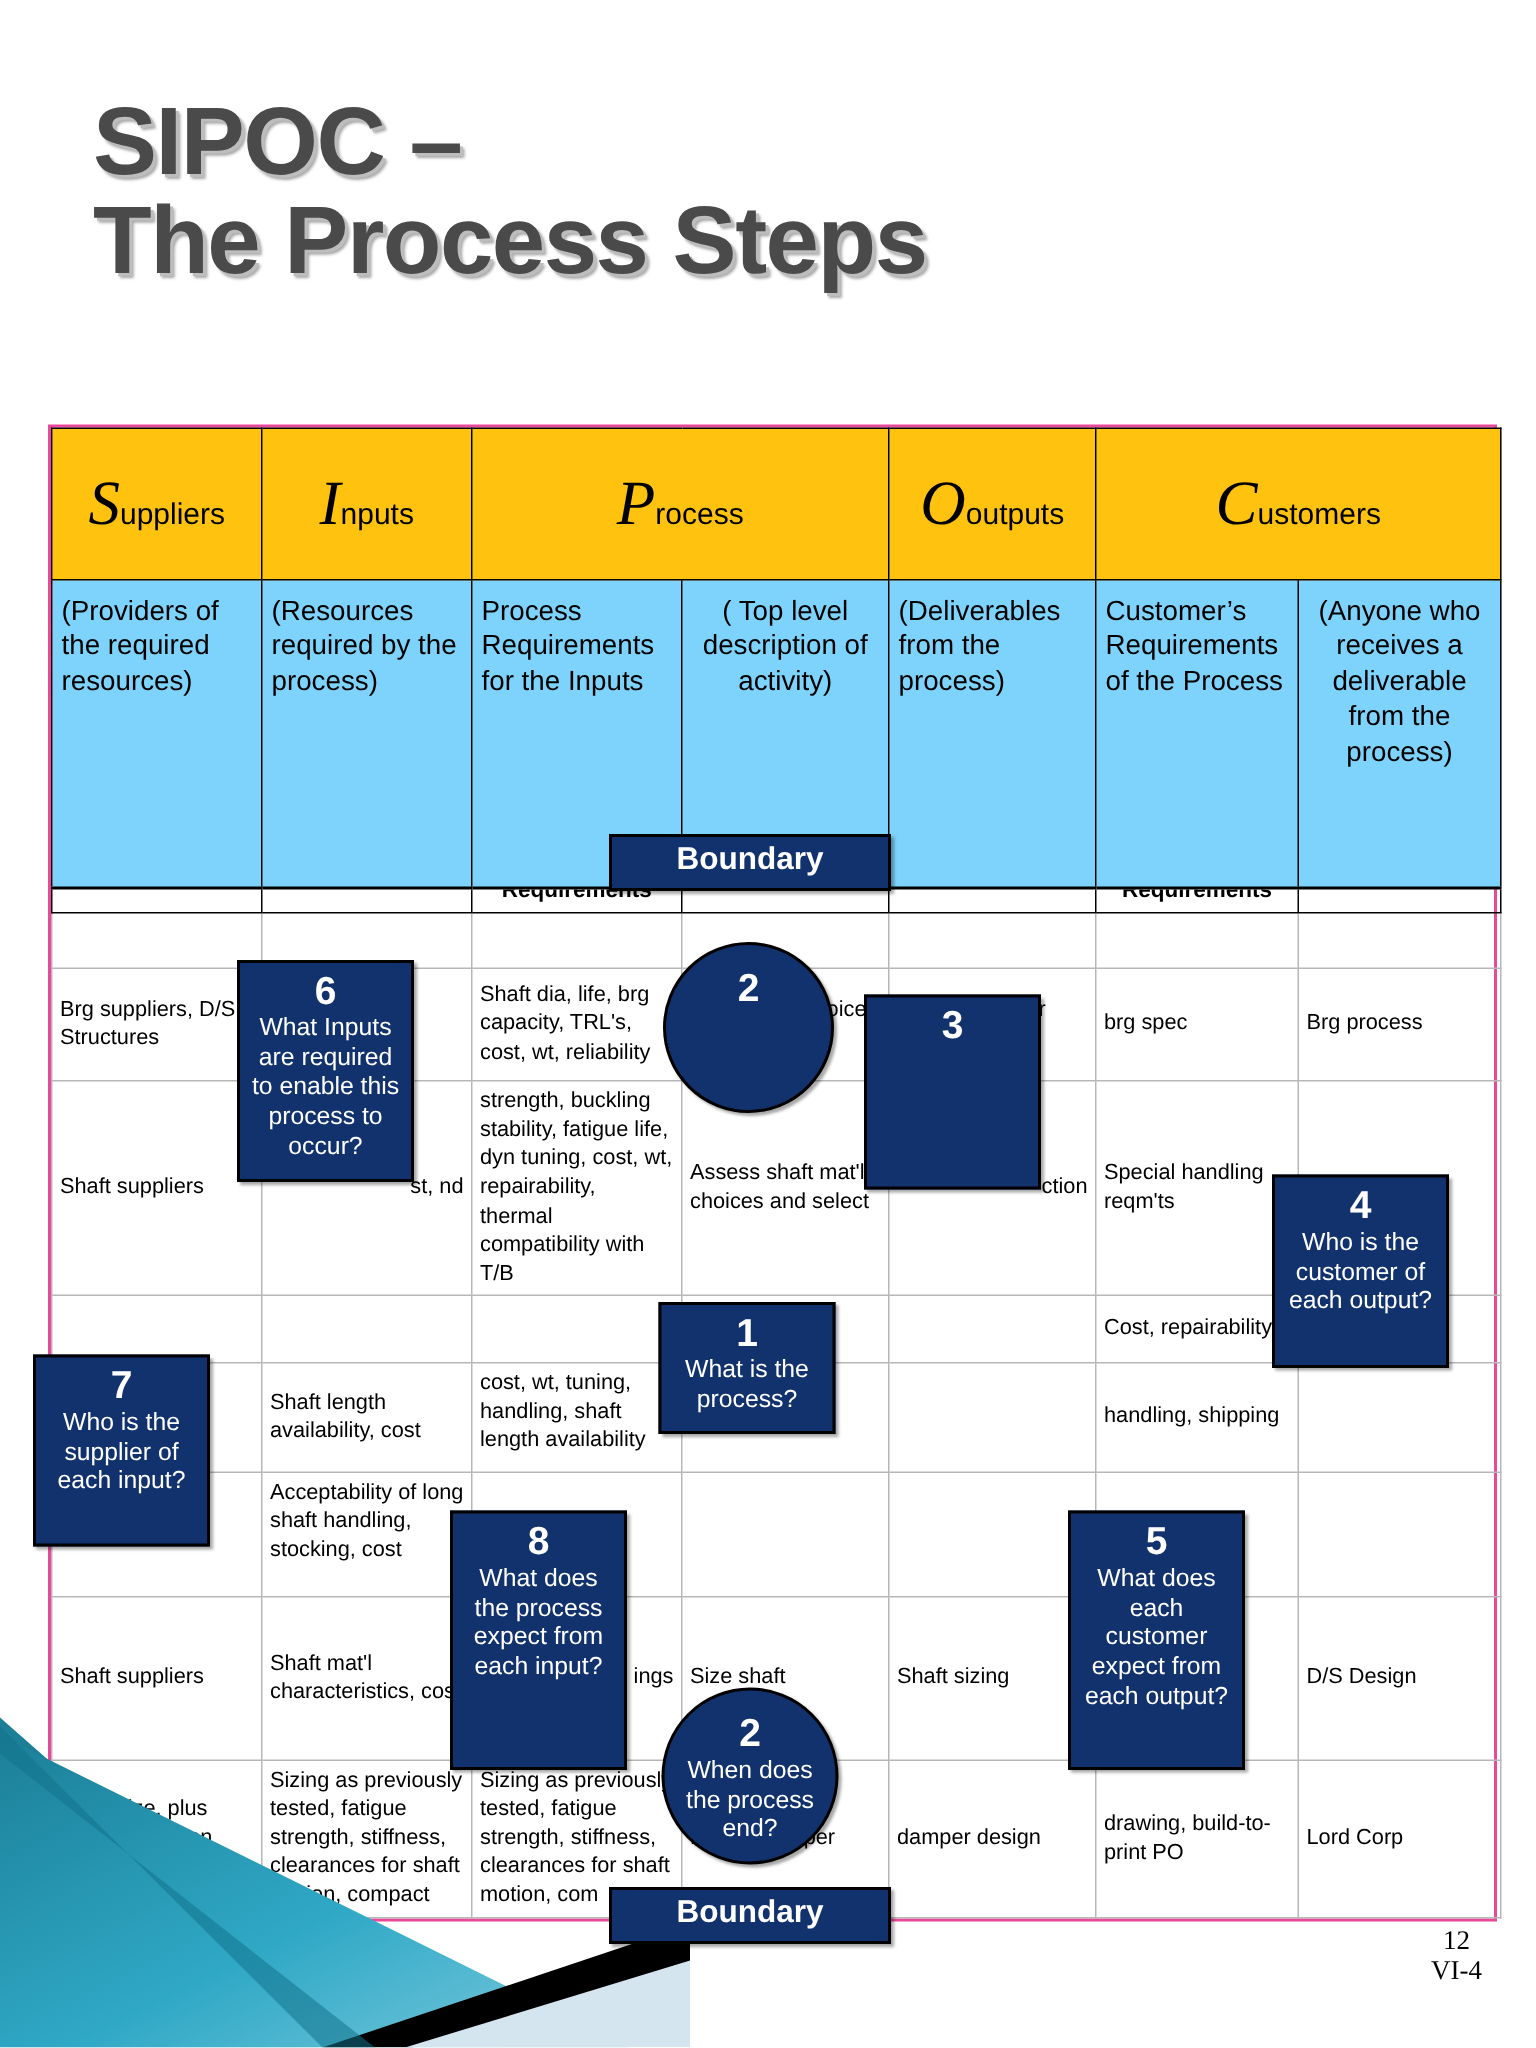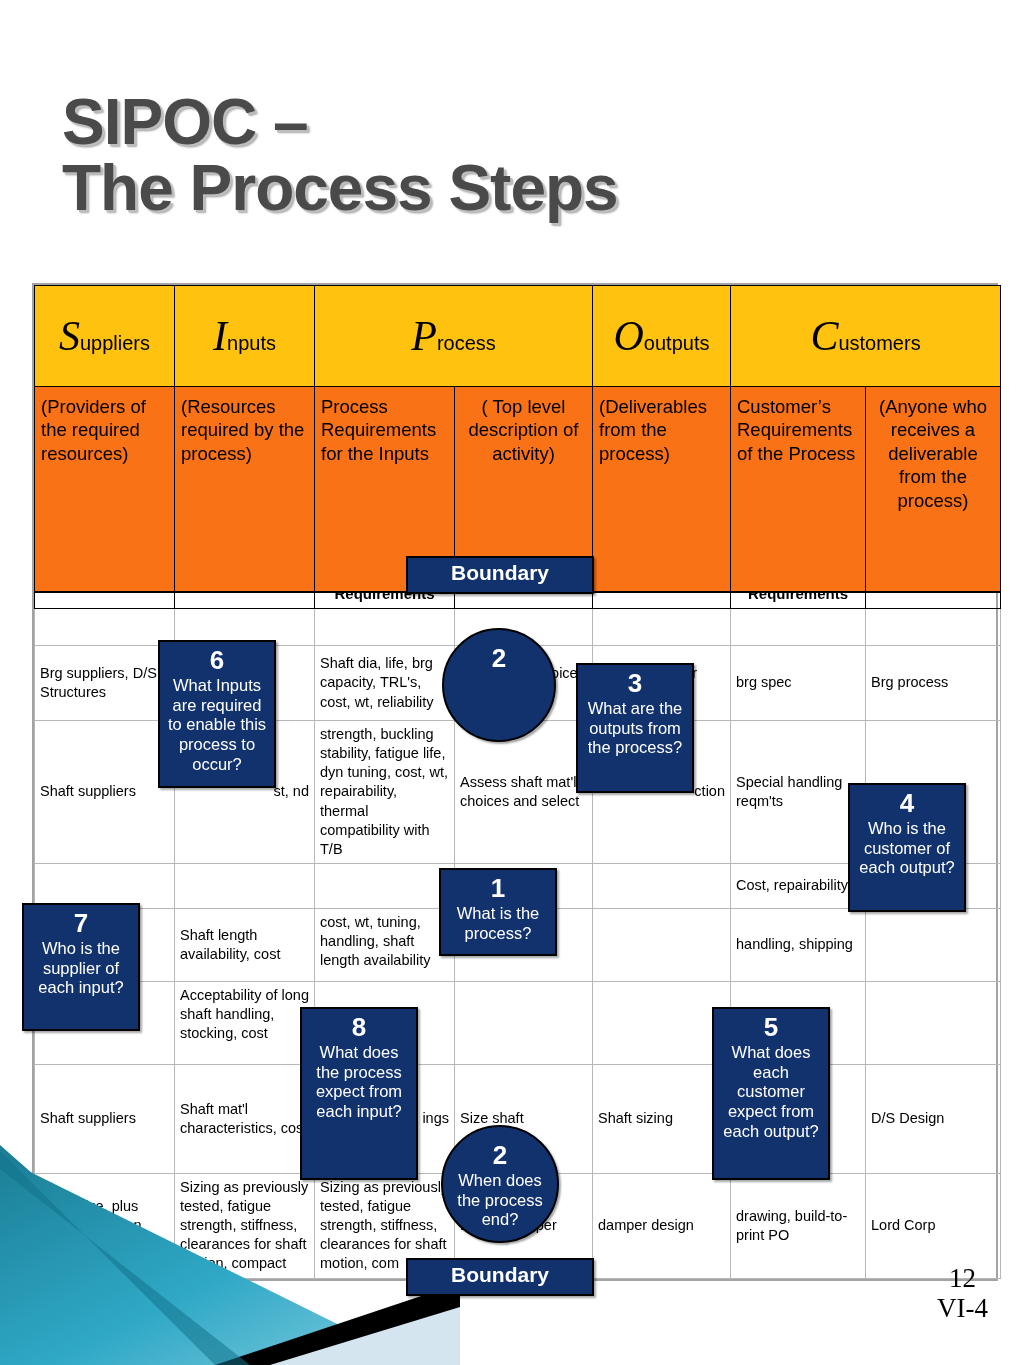--- a/index.html
+++ b/index.html
@@ -21,30 +21,29 @@
     left: 62px;
     top: 62px;
     width: 900px;
     font-size: 64px;
     font-weight: bold;
     line-height: 1.03;
     color: #4a4a4a;
     text-shadow: 2px 2px 0px #bdbdbd, 3px 3px 2px rgba(0,0,0,0.35);
     letter-spacing: -1px;
     white-space: pre-line;
-    margin-top: 28px;
   }
 
   
   #sipoc-table {
     position: absolute;
     left: 32px;
     top: 283px;
     width: 966px;
-    border: 2px solid #a3a3a3;
+    border: 2px solid #ec4899;
     box-sizing: border-box;
     background: #fff;
   }
   table.grid {
     border-collapse: collapse;
     width: 100%;
     table-layout: fixed;
   }
 
   
@@ -72,21 +71,21 @@
     font-style: italic;
     font-family: "Liberation Serif", serif;
     font-weight: normal;
     vertical-align: baseline;
   }
   .hdr-letter .rest {
     font-size: 20px;
     font-family: "Liberation Sans", sans-serif;
   }
   .hdr-desc {
-    background: #f97316;
+    background: #7dd3fc;
     border: 1px solid #000;
     height: 188px;
     vertical-align: top;
     padding: 8px 6px;
     font-size: 18.5px;
     line-height: 1.27;
     color: #000;
   }
   .hdr-desc.center { text-align: center; }
   .hdr-desc.left { text-align: left; }
@@ -198,21 +197,21 @@
     pointer-events: none;
   }
 
   
   #page-num {
     position: absolute;
     right: 36px;
     bottom: 42px;
     text-align: center;
     font-family: "Liberation Serif", serif;
-    font-size: 27px;
+    font-size: 18px;
     color: #000;
     line-height: 1.12;
     z-index: 60;
   }
 </style>
 </head>
 <body>
 
 <div id="slide-title">SIPOC –
 The Process Steps</div>
@@ -385,21 +384,20 @@
   <span class="txt">What does the process expect from each input?</span>
 </div>
 
 <div class="callout" id="co-1">
   <span class="num">1</span>
   <span class="txt">What is the process?</span>
 </div>
 
 <div class="callout" id="co-3">
   <span class="num">3</span>
-  <span class="txt">What are the outputs from the process?</span>
 </div>
 
 <div class="callout" id="co-4">
   <span class="num">4</span>
   <span class="txt">Who is the customer of each output?</span>
 </div>
 
 <div class="callout" id="co-5">
   <span class="num">5</span>
   <span class="txt">What does each customer expect from each output?</span>

